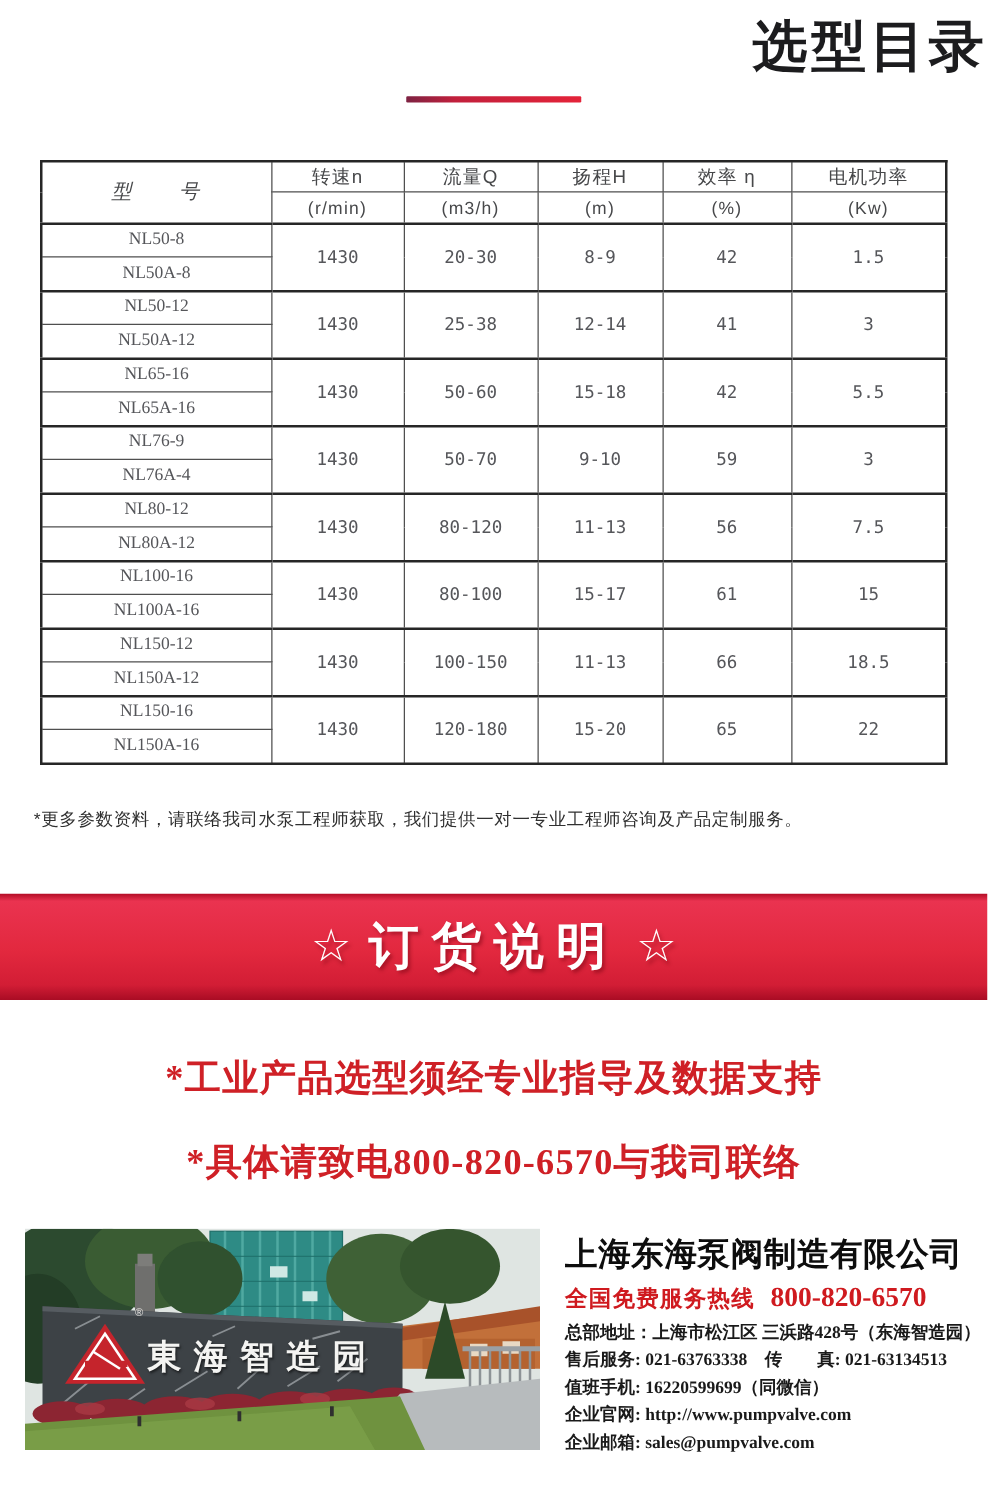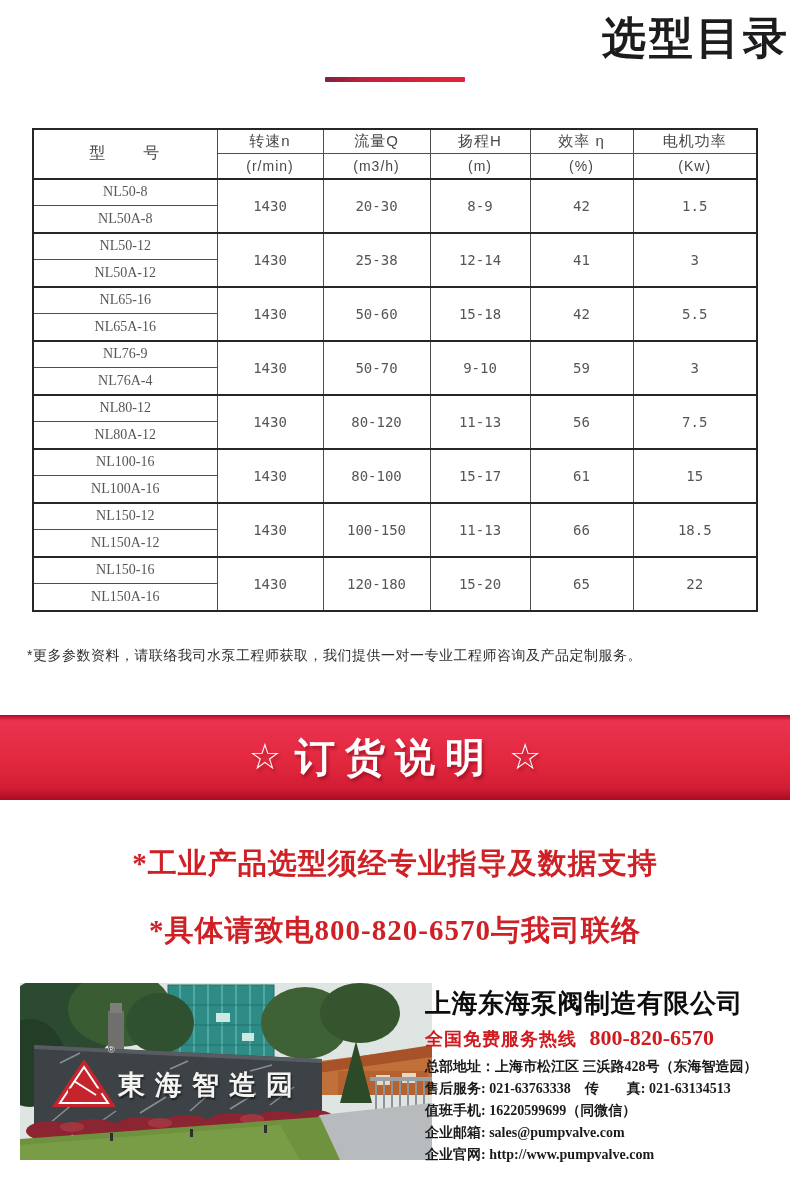--- a/index.html
+++ b/index.html
@@ -36,21 +36,21 @@
   .spec col.c-flow  { width: 107px; }
   .spec col.c-head  { width: 100px; }
   .spec col.c-eff   { width: 103px; }
   .spec col.c-power { width: 124px; }
   .spec thead tr { height: 25px; }
   .spec thead th {
     font-weight: 400; font-size: 15px; color: #47484a; letter-spacing: 1px;
   }
   .spec thead tr.units th { font-size: 14px; }
   .spec thead { border-bottom: 2px solid #262626; }
-  .spec th.model-head { font-size: 16px; letter-spacing: 2px; }
+  .spec th.model-head { font-size: 16px; letter-spacing: 2px; font-style: italic; }
   .spec tbody tr { height: 27px; }
   .spec tbody td {
     font-family: "DejaVu Sans Mono", monospace; font-size: 14px; color: #55565a;
   }
   .spec tbody tr.g > td { border-top: 2px solid #262626; }
   .spec tbody td.model { border-top-width: 1px; font-family: Liberation Serif, serif; }
   .spec tbody tr.g > td.model { border-top: 2px solid #262626; }
 
   .footnote {
     margin: 35px 0 0 27px; font-size: 14px; color: #303030; letter-spacing: 0.5px;
@@ -86,21 +86,21 @@
   .photo svg { display: block; }
   .photo .sign-text {
     position: absolute; left: 98px; top: 84px; width: 220px;
     color: #f4f4f2; font-size: 27px; font-weight: 700; letter-spacing: 10px;
     text-shadow: 1px 2px 2px rgba(0,0,0,.55); white-space: nowrap;
   }
   .photo .logo-reg {
     position: absolute; left: 88px; top: 62px; color: #e8e6e2; font-size: 9px;
   }
 
-  .company-info { position: absolute; left: 425px; top: 5px; width: 338px; }
+  .company-info { position: absolute; left: 452px; top: 5px; width: 338px; }
   .company-cn {
     font-size: 26px; font-weight: 900; color: #0d0d0d; letter-spacing: 0.5px;
     white-space: nowrap; line-height: 30px;
   }
   .company-en {
     font-family: "Liberation Serif", serif; font-size: 13px; font-weight: 700;
     color: #111; margin-top: 3px; white-space: nowrap; letter-spacing: 0.2px;
   }
   .hotline { margin-top: 7px; white-space: nowrap; color: #cf1a1f; }
   .hotline .h-label { font-size: 18px; font-weight: 900; letter-spacing: 1px;
@@ -376,18 +376,18 @@
   <div class="company-info">
     <div class="company-cn">上海东海泵阀制造有限公司</div>
     <div class="hotline">
       <span class="h-label">全国免费服务热线</span>
       <span class="h-number">800-820-6570</span>
     </div>
     <div class="contacts">
       <div>总部地址：上海市松江区 三浜路428号（东海智造园）</div>
       <div>售后服务: 021-63763338　传　　真: 021-63134513</div>
       <div>值班手机: 16220599699（同微信）</div>
+      <div>企业官网: http://www.pumpvalve.com</div>
       <div>企业邮箱: sales@pumpvalve.com</div>
-      <div>企业官网: http://www.pumpvalve.com</div>
     </div>
   </div>
 
 </div>
 
 </body></html>

